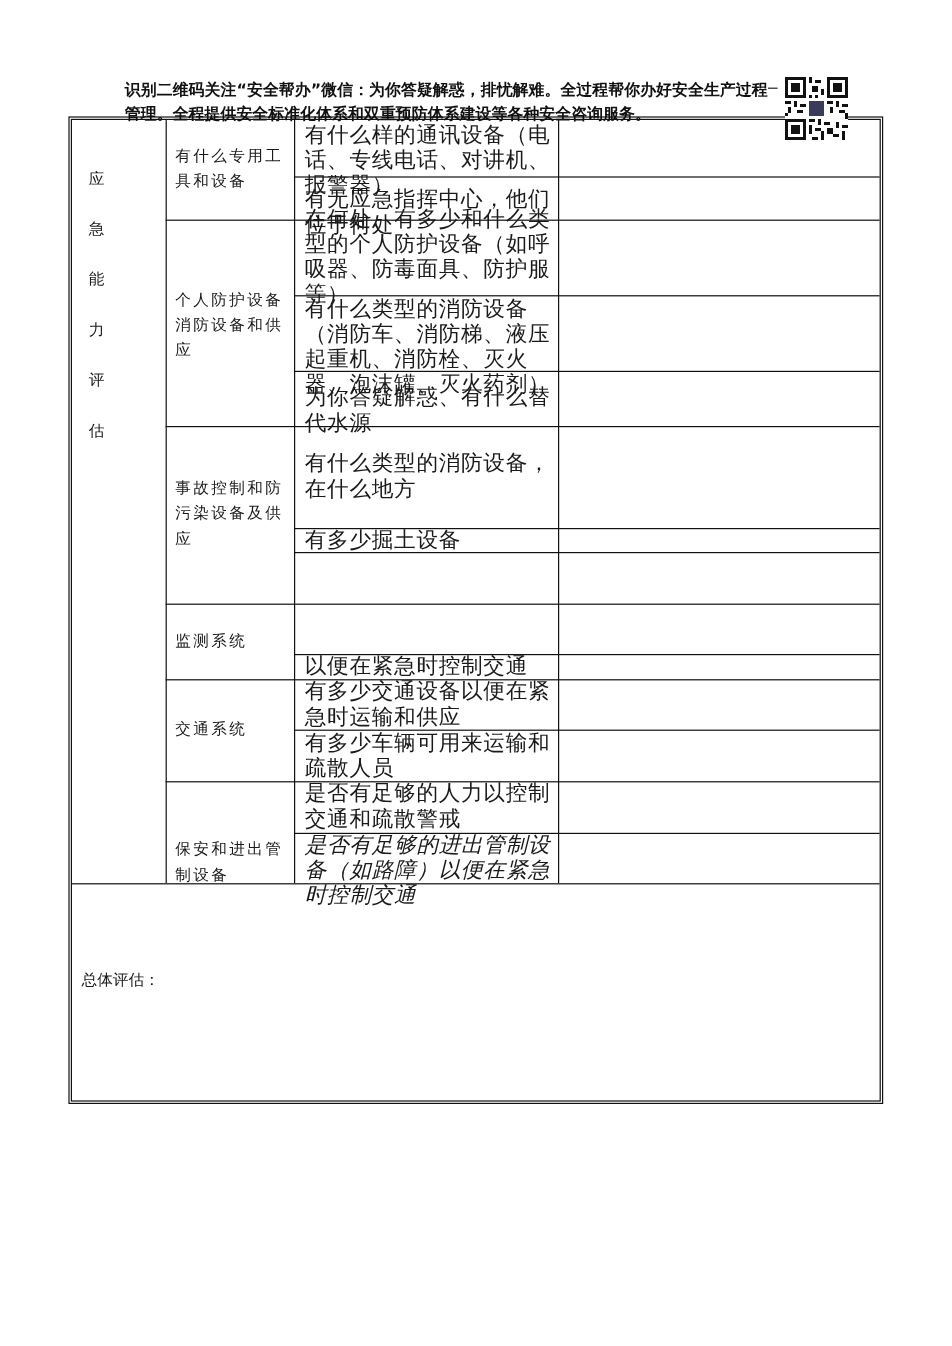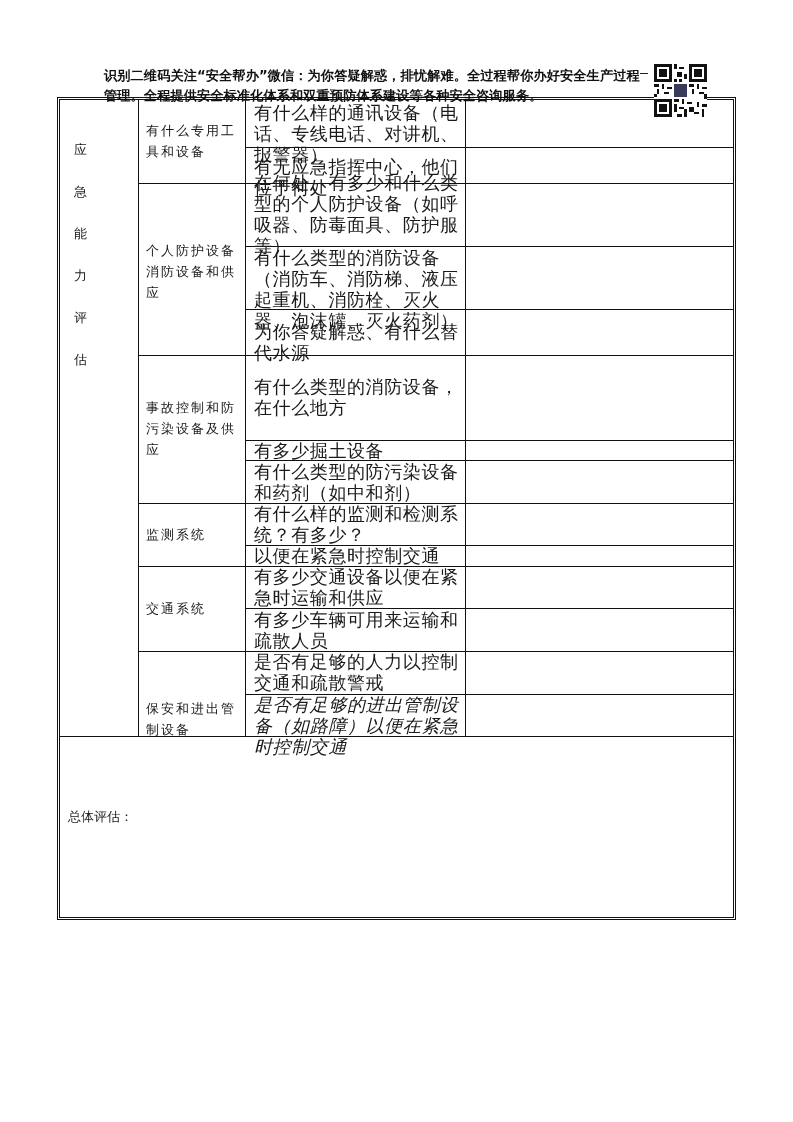--- a/index.html
+++ b/index.html
@@ -124,22 +124,20 @@
     <div class="sub" style="top:498px;">交通系统</div>
     <div class="sub" style="top:571px;margin-top:27px;">保安和进出管制设备</div>
 
     <div class="q" style="top:2px;">有什么样的通讯设备（电话、专线电话、对讲机、报警器）</div>
     <div class="q" style="top:56px;">有无应急指挥中心，他们位于何处</div>
     <div class="q" style="top:72px;">在何处、有多少和什么类型的个人防护设备（如呼吸器、防毒面具、防护服等）</div>
     <div class="q" style="top:147px;">有什么类型的消防设备（消防车、消防梯、液压起重机、消防栓、灭火器、泡沫罐、灭火药剂）</div>
     <div class="q" style="top:221px;">为你答疑解惑、有什么替代水源</div>
     <div class="q" style="top:276px;">有什么类型的消防设备，在什么地方</div>
     <div class="q" style="top:340px;">有多少掘土设备</div>
-    <div class="q" style="top:361px;">有什么类型的防污染设备和药剂（如中和剂）</div>
-    <div class="q" style="top:403px;">有什么样的监测和检测系统？有多少？</div>
     <div class="q" style="top:445px;">以便在紧急时控制交通</div>
     <div class="q" style="top:466px;">有多少交通设备以便在紧急时运输和供应</div>
     <div class="q" style="top:509px;">有多少车辆可用来运输和疏散人员</div>
     <div class="q" style="top:551px;">是否有足够的人力以控制交通和疏散警戒</div>
     <div class="q" style="top:594px;font-style:italic;">是否有足够的进出管制设备（如路障）以便在紧急时控制交通</div>
 
     <div class="ans" style="top:0; height:47px;"></div>
     <div class="ans" style="top:48px; height:35px;"></div>
     <div class="ans" style="top:84px; height:62px;"></div>
     <div class="ans" style="top:147px; height:62px;"></div>

